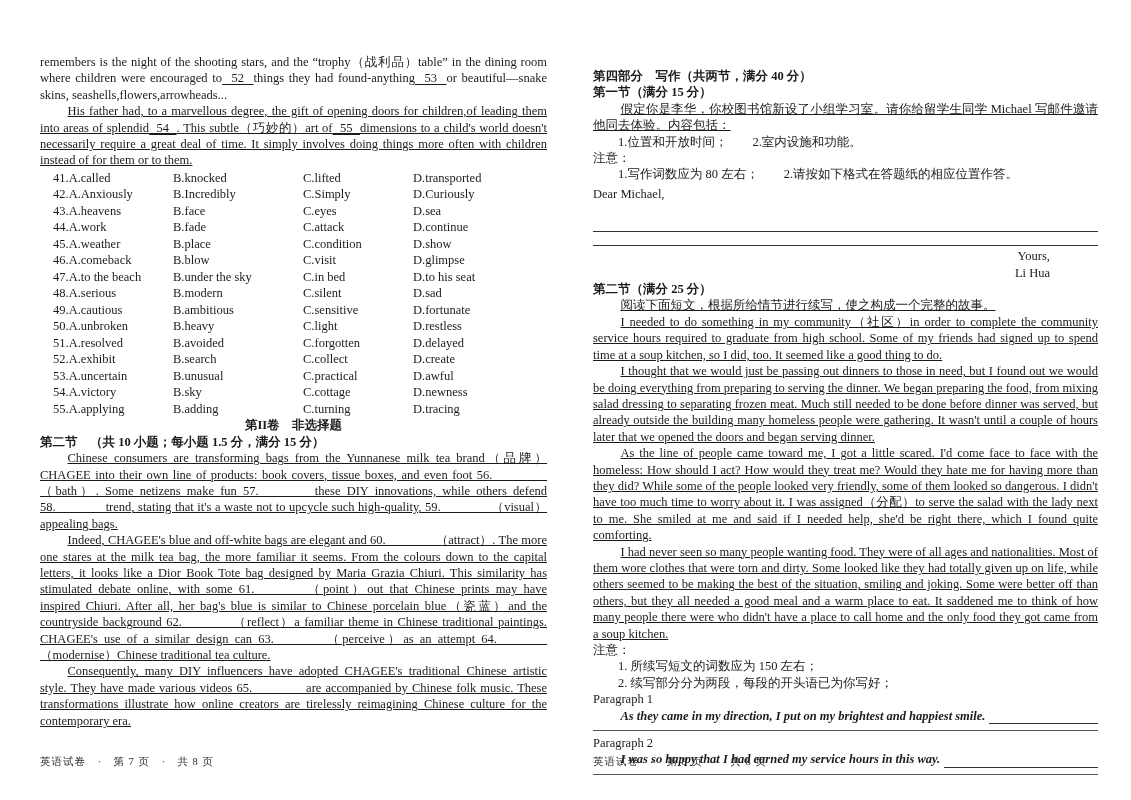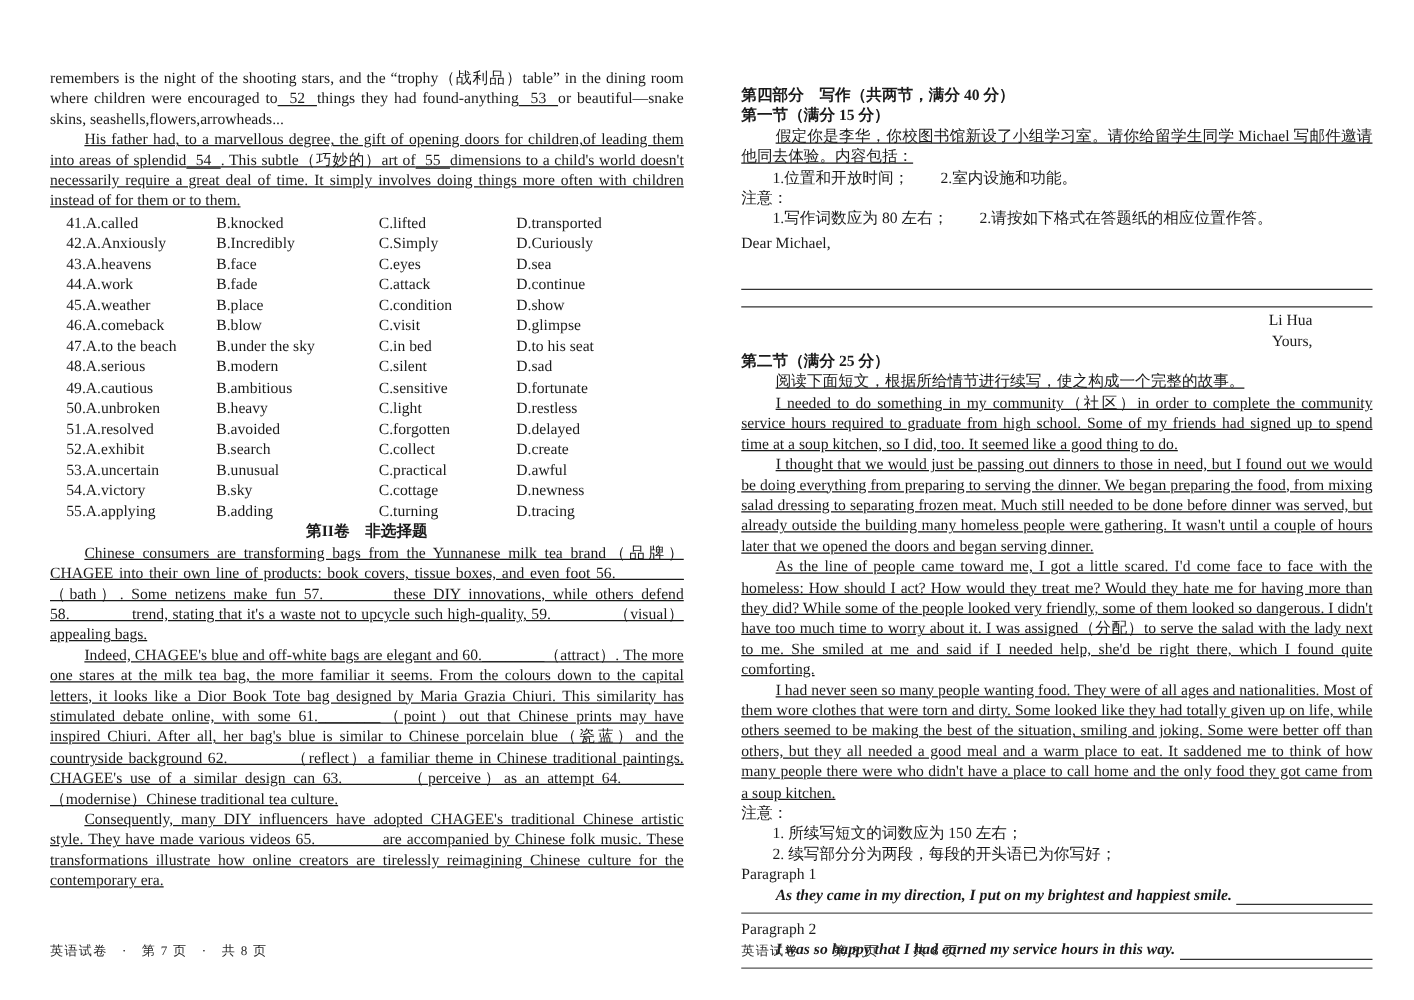--- a/index.html
+++ b/index.html
@@ -149,20 +149,21 @@
 
         <div class="opt-row">
           <span class="opt">55.A.applying</span>
           <span class="opt">B.adding</span>
           <span class="opt">C.turning</span>
           <span class="opt">D.tracing</span>
         </div>
       </div>
 
     <div class="center bold">第II卷　非选择题</div>
+    <div class="bold line">第二节　（共 10 小题；每小题 1.5 分，满分 15 分）</div>
 
     <div>
 
         <p class="para indent">Chinese consumers are transforming bags from the Yunnanese milk tea brand（品牌） CHAGEE into their own line of products: book covers, tissue boxes, and even foot 56. ________（bath）. Some netizens make fun 57.________ these DIY innovations, while others defend 58.________trend, stating that it's a waste not to upcycle such high-quality, 59.________（visual）appealing bags.</p>
 
         <p class="para indent">Indeed, CHAGEE's blue and off-white bags are elegant and 60.________（attract）. The more one stares at the milk tea bag, the more familiar it seems. From the colours down to the capital letters, it looks like a Dior Book Tote bag designed by Maria Grazia Chiuri. This similarity has stimulated debate online, with some 61.________（point）out that Chinese prints may have inspired Chiuri. After all, her bag's blue is similar to Chinese porcelain blue（瓷蓝）and the countryside background 62.________（reflect）a familiar theme in Chinese traditional paintings. CHAGEE's use of a similar design can 63.________（perceive）as an attempt 64.________（modernise）Chinese traditional tea culture.</p>
 
         <p class="para indent">Consequently, many DIY influencers have adopted CHAGEE's traditional Chinese artistic style. They have made various videos 65. ________are accompanied by Chinese folk music. These transformations illustrate how online creators are tirelessly reimagining Chinese culture for the contemporary era.</p>
       </div>
 
@@ -175,22 +176,22 @@
     <p class="para indent">假定你是李华，你校图书馆新设了小组学习室。请你给留学生同学 Michael 写邮件邀请他同去体验。内容包括：</p>
     <div class="line indent2">1.位置和开放时间；　　2.室内设施和功能。</div>
     <div class="line">注意：</div>
     <div class="line indent2">1.写作词数应为 80 左右；　　2.请按如下格式在答题纸的相应位置作答。</div>
     <div class="line salutation">Dear Michael,</div>
 
     <div class="ans-line first"></div>
     <div class="ans-line second"></div>
 
     <div class="closing">
+      <div>Yours,</div>
       <div>Li Hua</div>
-      <div>Yours,</div>
     </div>
 
     <div class="bold line">第二节（满分 25 分）</div>
     <p class="para indent">阅读下面短文，根据所给情节进行续写，使之构成一个完整的故事。</p>
 
     <div>
 
         <p class="para indent">I needed to do something in my community（社区）in order to complete the community service hours required to graduate from high school. Some of my friends had signed up to spend time at a soup kitchen, so I did, too. It seemed like a good thing to do.</p>
 
         <p class="para indent">I thought that we would just be passing out dinners to those in need, but I found out we would be doing everything from preparing to serving the dinner. We began preparing the food, from mixing salad dressing to separating frozen meat. Much still needed to be done before dinner was served, but already outside the building many homeless people were gathering. It wasn't until a couple of hours later that we opened the doors and began serving dinner.</p>

